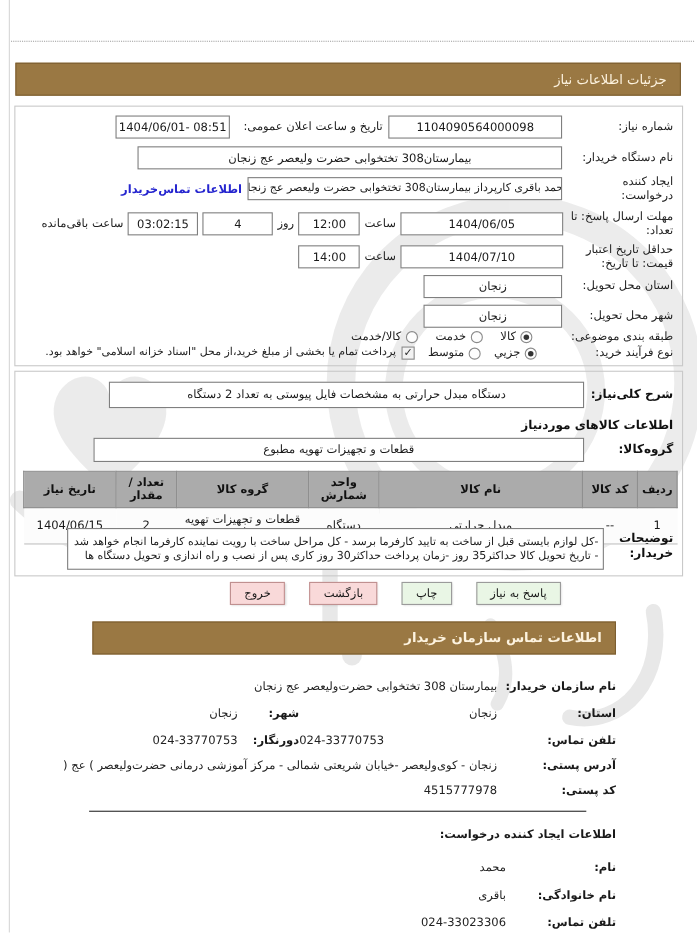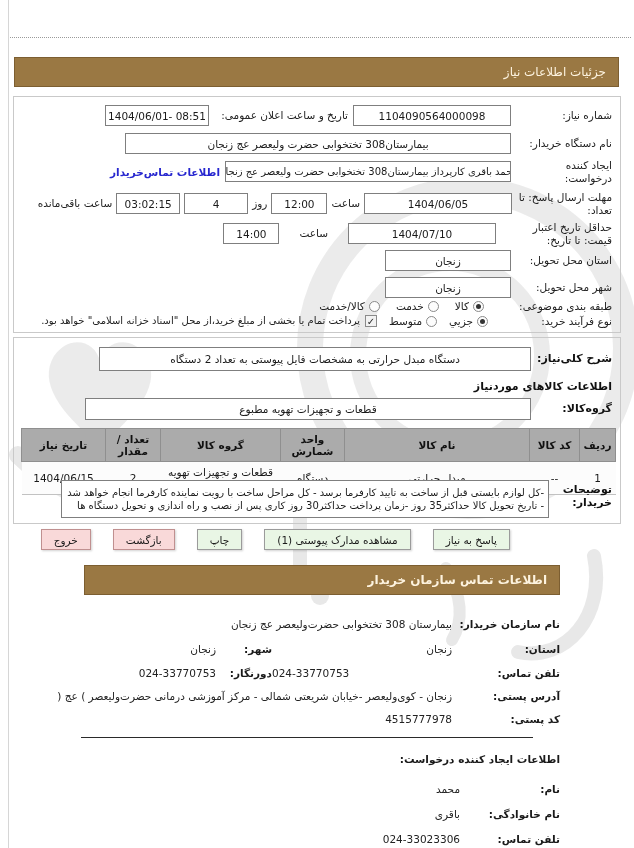--- a/index.html
+++ b/index.html
@@ -104,21 +104,21 @@
       <span class="lbl w96">مهلت ارسال پاسخ: تا تعداد:</span>
       <span class="ibox num" style="width:148px;">1404/06/05</span>
       <span class="lbl">ساعت</span>
       <span class="ibox num" style="width:56px;">12:00</span>
       <span class="lbl">روز</span>
       <span class="ibox num" style="width:64px;">4</span>
       <span class="ibox num" style="width:64px;">03:02:15</span>
       <span class="lbl" style="white-space:nowrap;">ساعت باقی‌مانده</span>
     </div>
 
-    <div class="row" style="top:124px; gap:20px;">
+    <div class="row" style="top:124px; gap:4px;">
       <span class="lbl w96">حداقل تاریخ اعتبار قیمت: تا تاریخ:</span>
       <span class="ibox num" style="width:148px;">1404/07/10</span>
       <span class="lbl">ساعت</span>
       <span class="ibox num" style="width:56px;">14:00</span>
     </div>
 
     <div class="row" style="top:153px;">
       <span class="lbl w96">استان محل تحویل:</span>
       <span class="ibox" style="width:126px;">زنجان</span>
     </div>
@@ -212,21 +212,20 @@
     </table>
 
     <div class="row" style="top:142px; align-items:flex-start;">
       <span class="blbl" style="width:58px; flex:none; padding-top:3px;">توضیحات خریدار:</span>
       <span class="ibox" style="width:488px; height:38px; white-space:normal; font-size:10px; line-height:1.35; text-align:right; justify-content:flex-start;">-کل لوازم  بایستی قبل از ساخت به تایید کارفرما برسد - کل مراحل ساخت با رویت نماینده کارفرما انجام خواهد شد - تاریخ تحویل کالا حداکثر35 روز -زمان پرداخت حداکثر30 روز کاری پس از نصب و راه اندازی و تحویل دستگاه ها</span>
     </div>
   </div>
 
   <div class="btnrow">
     <span class="btn green">پاسخ به نیاز</span>
-    <span class="btn green">مشاهده مدارک پیوستی (1)</span>
     <span class="btn green">چاپ</span>
     <span class="btn pink">بازگشت</span>
     <span class="btn pink">خروج</span>
   </div>
 
   <div class="bar bar2">
     <span>اطلاعات تماس سازمان خریدار</span>
   </div>
 
   <div class="contact">

